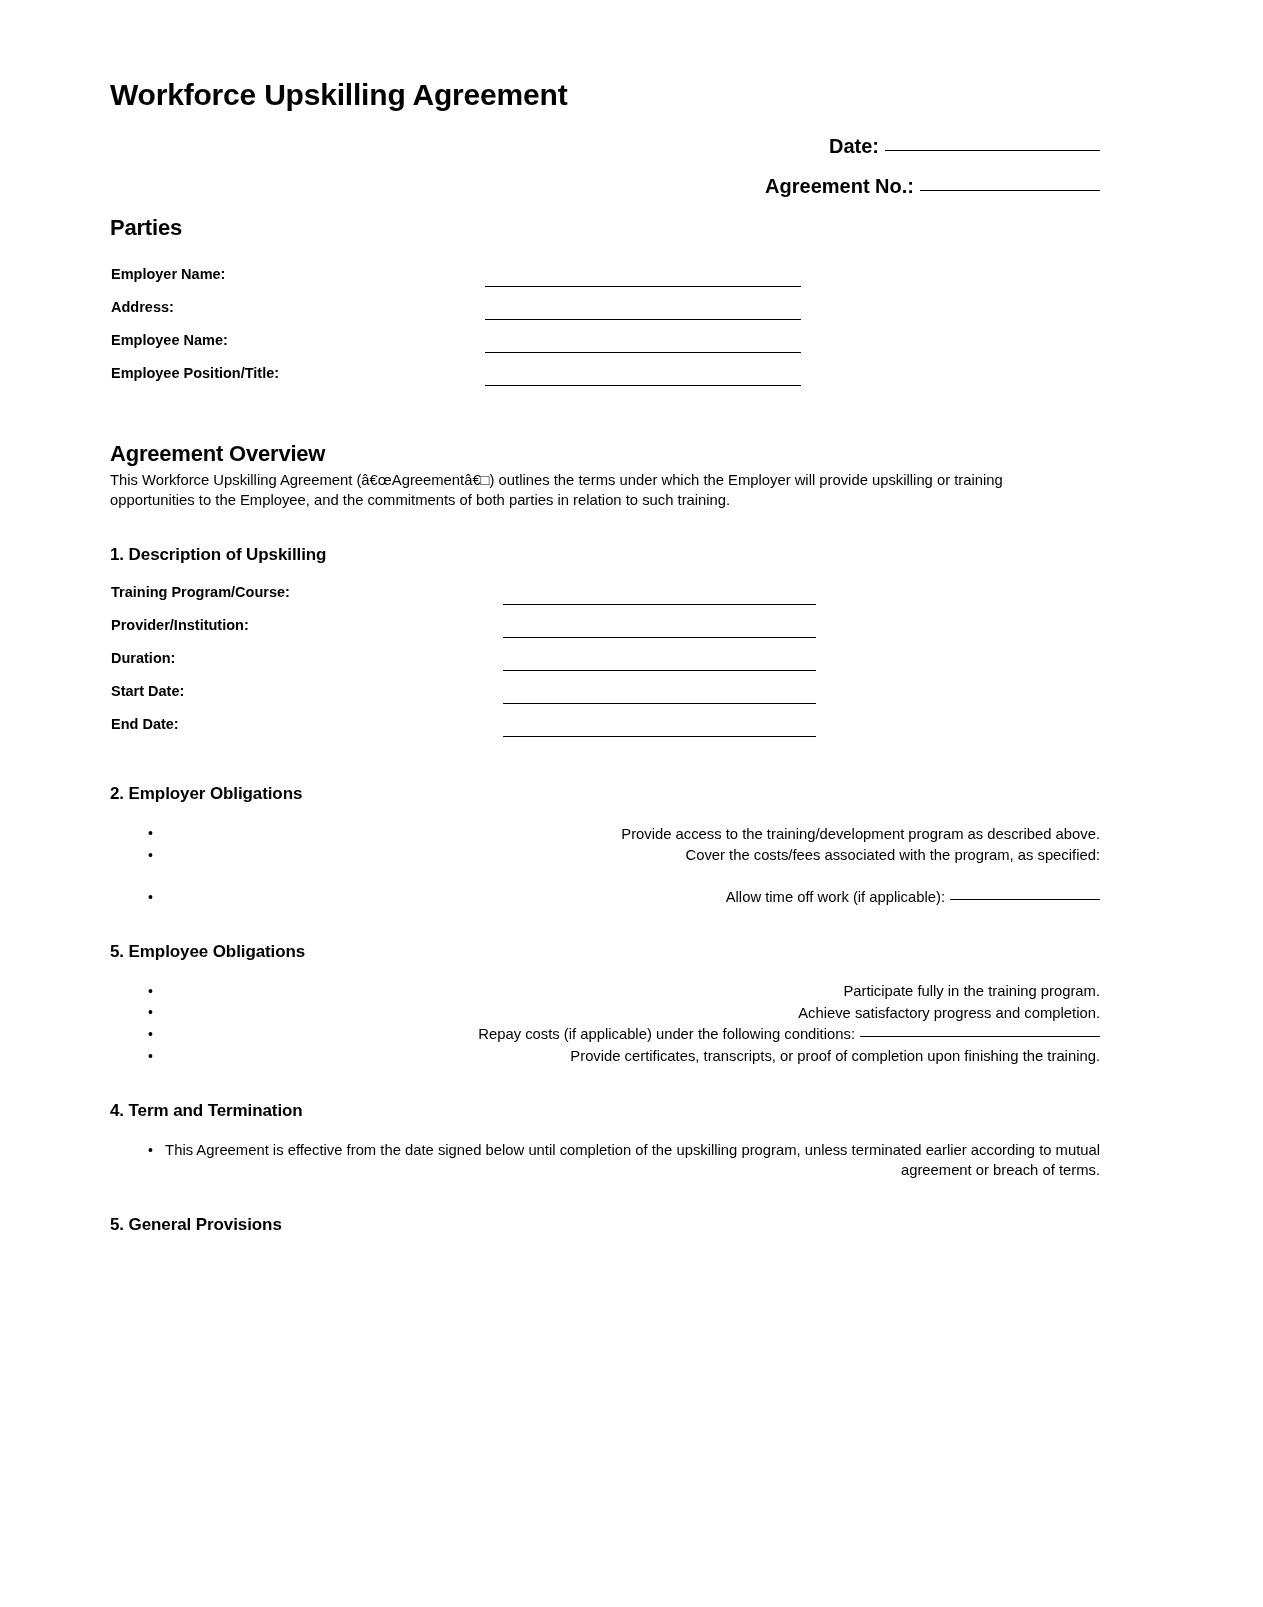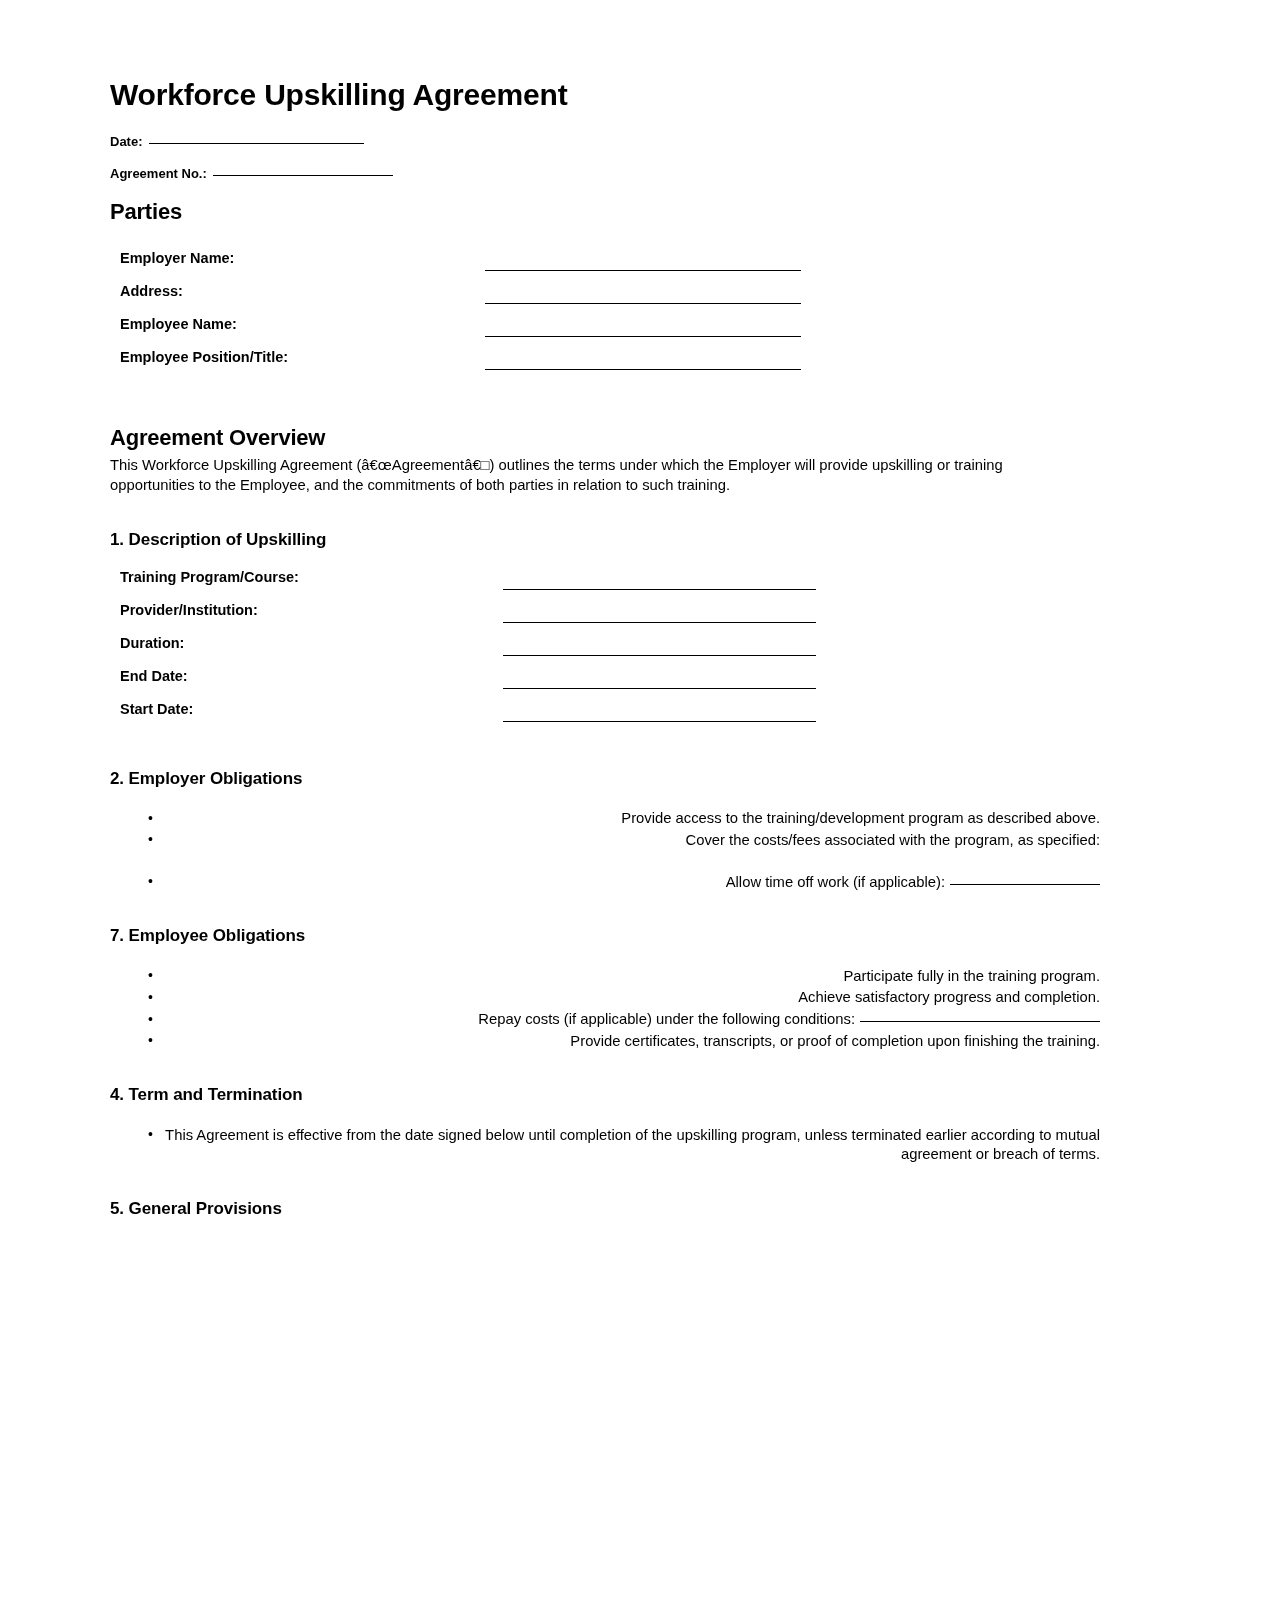--- a/index.html
+++ b/index.html
@@ -34,25 +34,26 @@
     font-size: 30px;
     font-weight: bold;
     letter-spacing: -0.2px;
     line-height: 1.15;
     margin: 0 0 22px 0;
     color: #000;
   }
 
   
   .meta-row {
-    font-size: 13px;
+    font-size: 20px;
     font-weight: bold;
     line-height: 1.1;
     margin: 0 0 18px 0;
     white-space: nowrap;
+    text-align: right;
   }
   .meta-row .rule-inline {
     display: inline-block;
     border-bottom: 1.4px solid #000;
     vertical-align: 2px;
     margin-left: 6px;
   }
   .rule-w215 { width: 215px; }
   .rule-w180 { width: 180px; }
 
@@ -84,21 +85,21 @@
   
   .field-row {
     position: relative;
     height: 33px;
     font-size: 14.5px;
     font-weight: bold;
     line-height: 1.1;
   }
   .field-row .f-label {
     position: absolute;
-    left: 10px;
+    left: 1px;
     top: 0;
     white-space: nowrap;
     text-align: right;
   }
   .field-row .f-rule {
     position: absolute;
     top: 19px;
     border-bottom: 1.4px solid #000;
     height: 0;
   }
@@ -195,44 +196,44 @@
       </div>
       <div class="field-row">
         <span class="f-label">Provider/Institution:</span>
         <span class="f-rule"></span>
       </div>
       <div class="field-row">
         <span class="f-label">Duration:</span>
         <span class="f-rule"></span>
       </div>
       <div class="field-row">
+        <span class="f-label">Start Date:</span>
+        <span class="f-rule"></span>
+      </div>
+      <div class="field-row">
         <span class="f-label">End Date:</span>
-        <span class="f-rule"></span>
-      </div>
-      <div class="field-row">
-        <span class="f-label">Start Date:</span>
         <span class="f-rule"></span>
       </div>
     </div>
 
     <h3 class="h-sub">2. Employer Obligations</h3>
 
     <ul class="doc-list">
       <li>Provide access to the training/development program as described above.</li>
       <li>Cover the costs/fees associated with the program, as specified:</li>
     </ul>
 
 
     <div class="spacer-md"></div>
 
     <ul class="doc-list">
       <li><span>Allow time off work (if applicable):</span><span class="rule-inline rule-w150"></span></li>
     </ul>
 
-    <h3 class="h-sub">7. Employee Obligations</h3>
+    <h3 class="h-sub">5. Employee Obligations</h3>
 
     <ul class="doc-list">
       <li>Participate fully in the training program.</li>
       <li>Achieve satisfactory progress and completion.</li>
       <li><span>Repay costs (if applicable) under the following conditions:</span><span class="rule-inline rule-w240"></span></li>
       <li>Provide certificates, transcripts, or proof of completion upon finishing the training.</li>
     </ul>
 
     <h3 class="h-sub">4. Term and Termination</h3>
 

